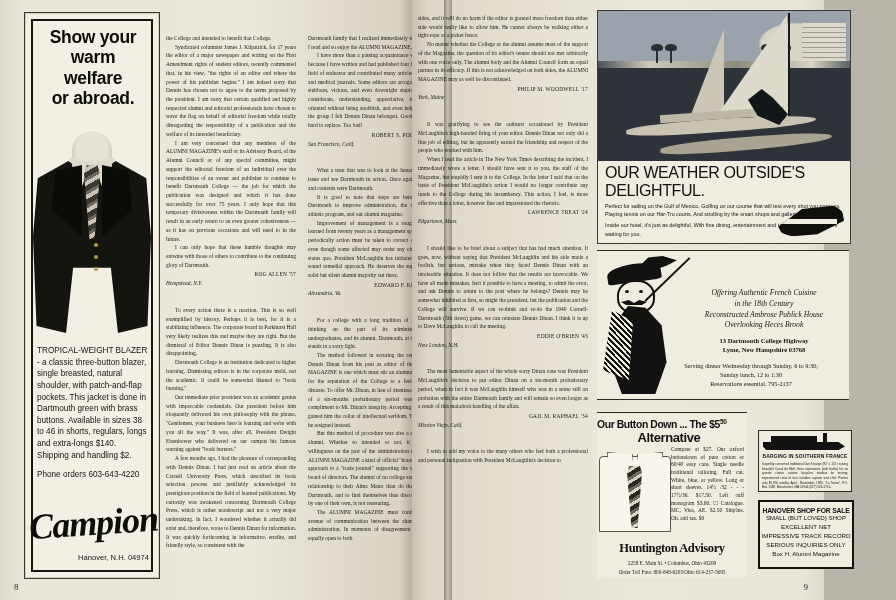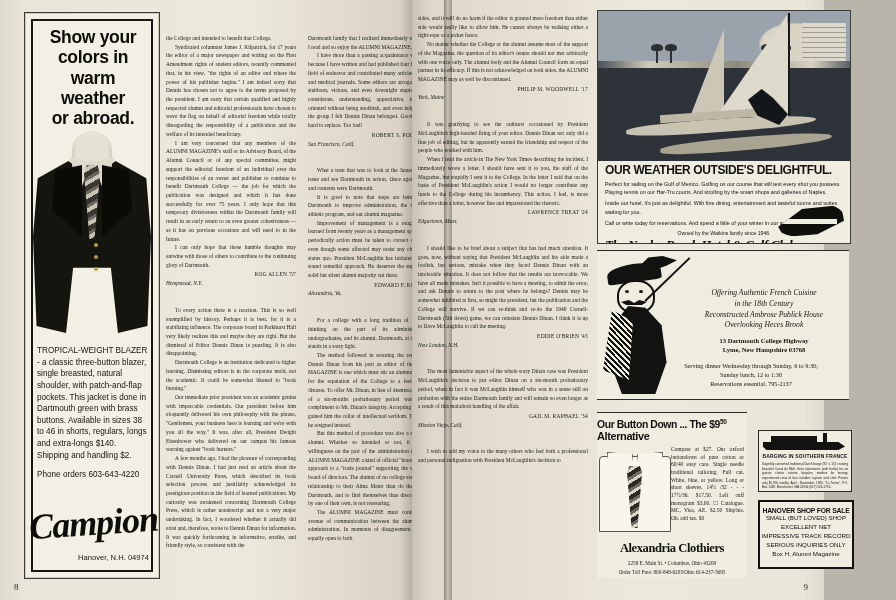--- a/index.html
+++ b/index.html
@@ -151,21 +151,21 @@
   .naples-photo .hullB{position:absolute;left:62px;top:126px;width:172px;height:13px;
     background:#a9a492;border-radius:40% 50% 45% 40%;transform:rotate(-5deg);}
   .naples-photo .tramp{position:absolute;left:62px;top:100px;width:124px;height:8px;
     background:#bdb8a6;transform:rotate(-4deg);}
   .naples-photo .sailor{position:absolute;left:150px;top:78px;width:40px;height:36px;background:#14171a;
     clip-path:polygon(0 30%,34% 0,62% 24%,100% 70%,78% 100%,24% 74%);}
   .naples-text{
     position:absolute;left:0;right:0;top:150px;padding:3px 7px 0 7px;
     font-family:"Liberation Sans", sans-serif;color:#121210;
   }
-  .naples-head{font-weight:bold;font-size:12px;letter-spacing:-.4px;line-height:1.1;}
+  .naples-head{font-weight:normal;font-size:16px;letter-spacing:-.4px;line-height:1.1;}
   .naples-body{font-size:5.35px;line-height:1.52;margin-top:3px;}
   .naples-body p{margin:0 0 3px 0;}
   .naples-owned{font-size:5.1px;text-align:center;margin-top:3px;}
   .naples-logo{
     font-family:"Liberation Serif", serif;font-style:italic;font-weight:bold;
     font-size:13px;margin-top:1px;letter-spacing:-.3px;color:#0f0f0c;
   }
   .naples-swoosh{
     position:absolute;right:6px;bottom:6px;width:70px;height:34px;
     background:#0f0f0c;border-radius:60% 40% 8% 40%;
@@ -219,21 +219,21 @@
     position:absolute;left:185px;top:412px;width:150px;height:166px;
     background:#efece0;overflow:hidden;
   }
   .ad-hunt .topline{position:absolute;left:0;right:0;top:0;height:1px;background:#2b2b26;}
   .hunt-head{
     position:absolute;left:0;right:2px;top:6px;
     font-family:"Liberation Sans", sans-serif;font-weight:bold;
     font-size:10.4px;letter-spacing:-.4px;color:#121210;
   }
   .hunt-head .sup{font-size:6.5px;vertical-align:super;}
-  .hunt-head .line2{display:block;text-align:left;padding-right:4px;font-size:11px;}
+  .hunt-head .line2{display:block;text-align:center;padding-right:4px;font-size:13px;}
   .shirt-img{position:absolute;left:2px;top:36px;width:70px;height:82px;}
   .shirt-img .body{position:absolute;left:0;top:8px;width:70px;height:74px;background:#f7f5ec;
     border:1px solid #55534a;border-radius:4px 4px 0 0;}
   .shirt-img .collL,.shirt-img .collR{position:absolute;top:4px;width:24px;height:30px;background:#f7f5ec;
     border:1px solid #4e4c44;}
   .shirt-img .collL{left:8px;clip-path:polygon(0 0,100% 8%,84% 100%,10% 62%);}
   .shirt-img .collR{left:38px;clip-path:polygon(100% 0,0 8%,16% 100%,90% 62%);}
   .shirt-img .tie2{position:absolute;left:28px;top:18px;width:15px;height:62px;
     background:repeating-linear-gradient(-32deg,#2b2822 0 4px,#d9d4c4 4px 7px,#6e6a60 7px 10px);
     clip-path:polygon(14% 0,86% 0,100% 10%,70% 100%,30% 100%,0 10%);}
@@ -287,23 +287,22 @@
 
 <div class="spread">
 
   <div class="page left">
 
     <div class="ad-campion">
       <div class="inner"></div>
 
       <div class="campion-head">
         <span>Show your</span>
-        <span>colors in</span>
         <span>warm</span>
-        <span>weather</span>
+        <span>welfare</span>
         <span>or abroad.</span>
       </div>
 
       <div class="blazer">
         <div class="jacket"></div>
         <div class="shirt"></div>
         <div class="collarL"></div>
         <div class="collarR"></div>
         <div class="tie"></div>
         <div class="lapelL"></div>
@@ -454,31 +453,31 @@
         <div>Serving dinner Wednesday through Sunday, 6 to 9:30;</div>
         <div>Sunday lunch, 12 to 1:30</div>
         <div>Reservations essential. 795-2137</div>
       </div>
       <div class="hr-bot"></div>
     </div>
 
     <div class="ad-hunt">
       <div class="topline"></div>
       <div class="hunt-head">
-        <span>Our Button Down ... The $9</span><span class="sup">50</span>
+        <span>Our Button Down ... The $5</span><span class="sup">50</span>
         <span class="line2">Alternative</span>
       </div>
       <div class="shirt-img">
         <div class="body"></div>
         <div class="collL"></div>
         <div class="collR"></div>
         <div class="tie2"></div>
       </div>
       <div class="hunt-copy">Compare at $27. Our oxford buttondown of pure cotton or 60/40 easy care. Single needle traditional tailoring. Full cut. White, blue, or yellow. Long or short sleeves. 14½ /32 - - - 17½/36. $17.50. Left cuff monogram $3.00. ☐ Catalogue. MC, Visa, AE. $2.50 Ship'ins. Oh. add tax.    $0</div>
-      <div class="hunt-logo">Alexandria Clothiers</div>
+      <div class="hunt-logo">Huntington Advisory</div>
       <div class="hunt-addr">2258 E. Main St. • Columbus, Ohio 43209</div>
       <div class="hunt-order">Order Toll Free: 800-848-6203/Ohio 614-237-5695</div>
     </div>
 
     <div class="ad-barge">
       <div class="barge-img">
         <div class="hull"></div>
         <div class="cabin"></div>
         <div class="stack"></div>
       </div>

